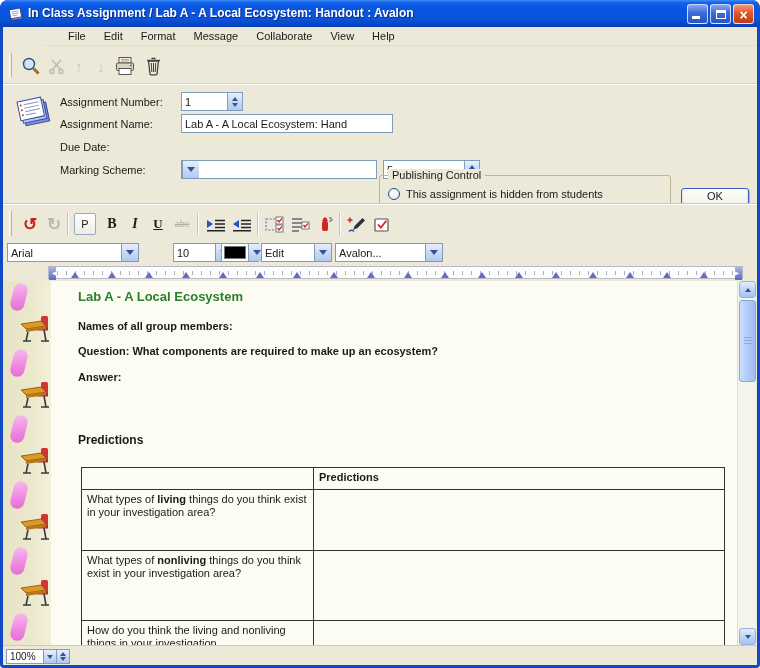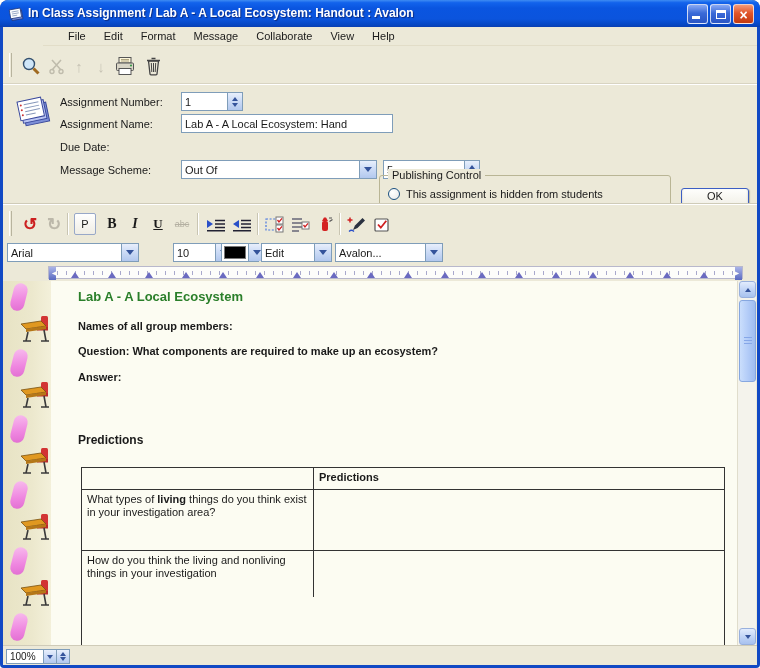--- a/index.html
+++ b/index.html
@@ -210,23 +210,22 @@
         </span>
     </div>
 
     <span class="flabel" style="left:57px;top:33px">Assignment Name:</span>
     <div class="field" style="left:178px;top:29px;width:212px">
       <span class="val">Lab A - A Local Ecosystem: Hand</span>
     </div>
 
     <span class="flabel" style="left:57px;top:56px">Due Date:</span>
 
-    <span class="flabel" style="left:57px;top:79px">Message Scheme:</span>
+    <span class="flabel" style="left:57px;top:79px">Marking Scheme:</span>
     <div class="field" style="left:178px;top:75px;width:196px">
-      <span class="val">Out Of</span>
       <span class="combo-btn">
           <i class="tri-dn"></i>
         </span>
     </div>
     <div class="field" style="left:380px;top:75px;width:97px">
       <span class="val">5</span>
       <span class="spin-btn">
           <i class="tri-up-s"></i>
           <i class="tri-dn-s"></i>
         </span>
@@ -454,20 +453,24 @@
 
       <div class="dtable">
         <div class="trow thead">
           <div class="tcell c1"></div>
           <div class="tcell c2">Predictions</div>
         </div>
         <div class="trow" style="height:61px">
           <div class="tcell c1"><span>What types of </span><b>living</b><span> things do you think exist in your investigation area?</span></div>
           <div class="tcell c2"></div>
         </div>
+        <div class="trow" style="height:70px">
+          <div class="tcell c1"><span>What types of </span><b>nonliving</b><span> things do you think exist in your investigation area?</span></div>
+          <div class="tcell c2"></div>
+        </div>
         <div class="trow" style="height:46px;border-bottom:none">
           <div class="tcell c1"><span>How do you think the living and nonliving things in your investigation</span><b></b><span></span></div>
           <div class="tcell c2"></div>
         </div>
       </div>
     </div>
   </div>
 
   <div class="vscroll">
     <span class="sbtn" style="top:0">

